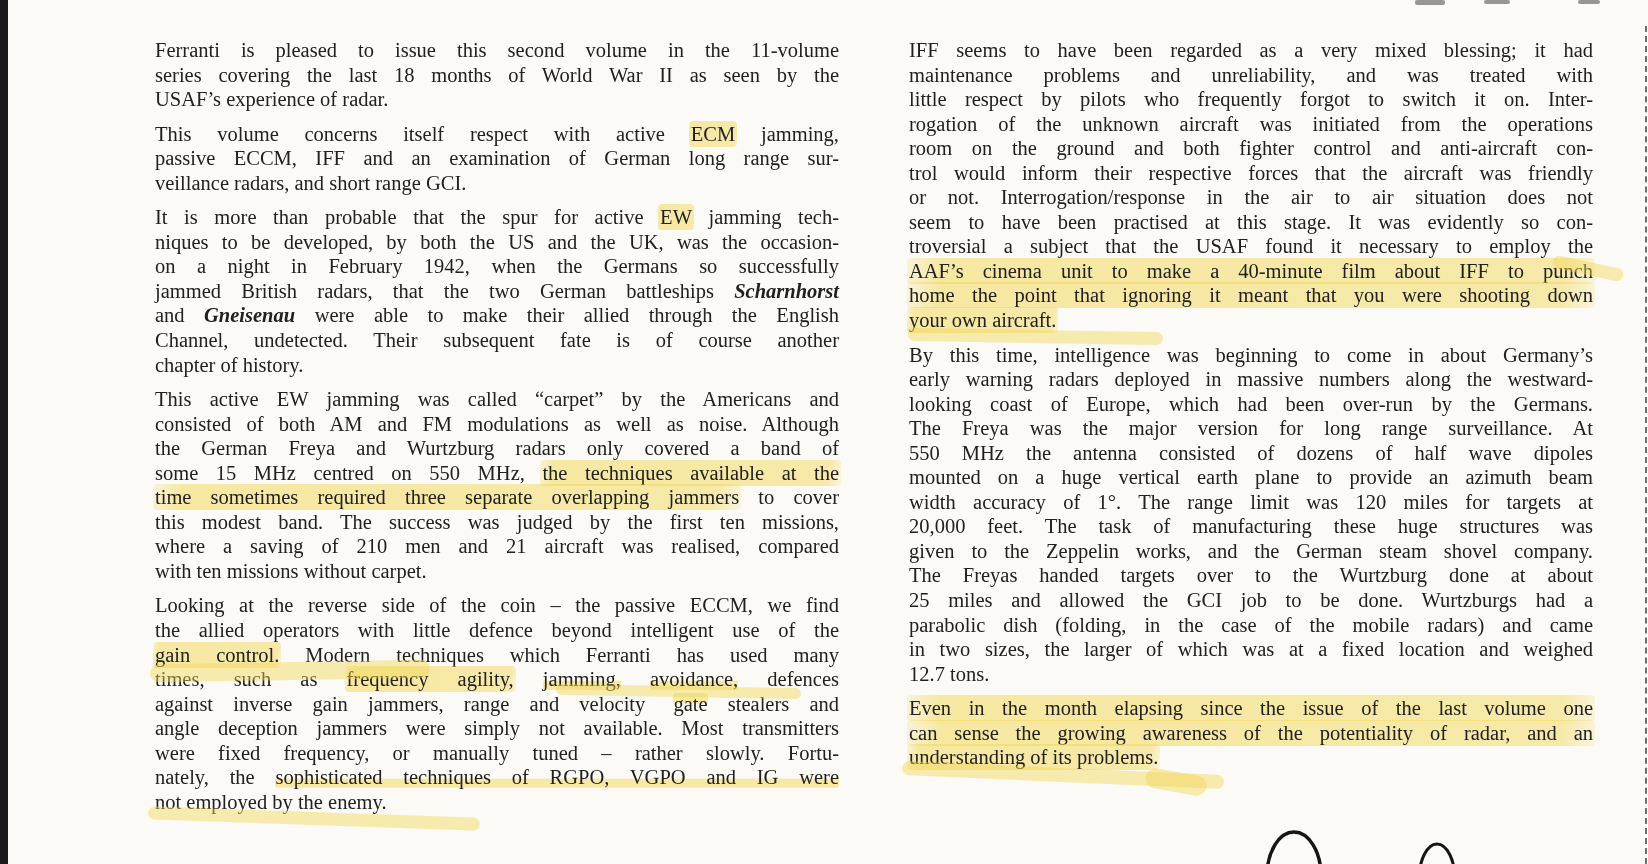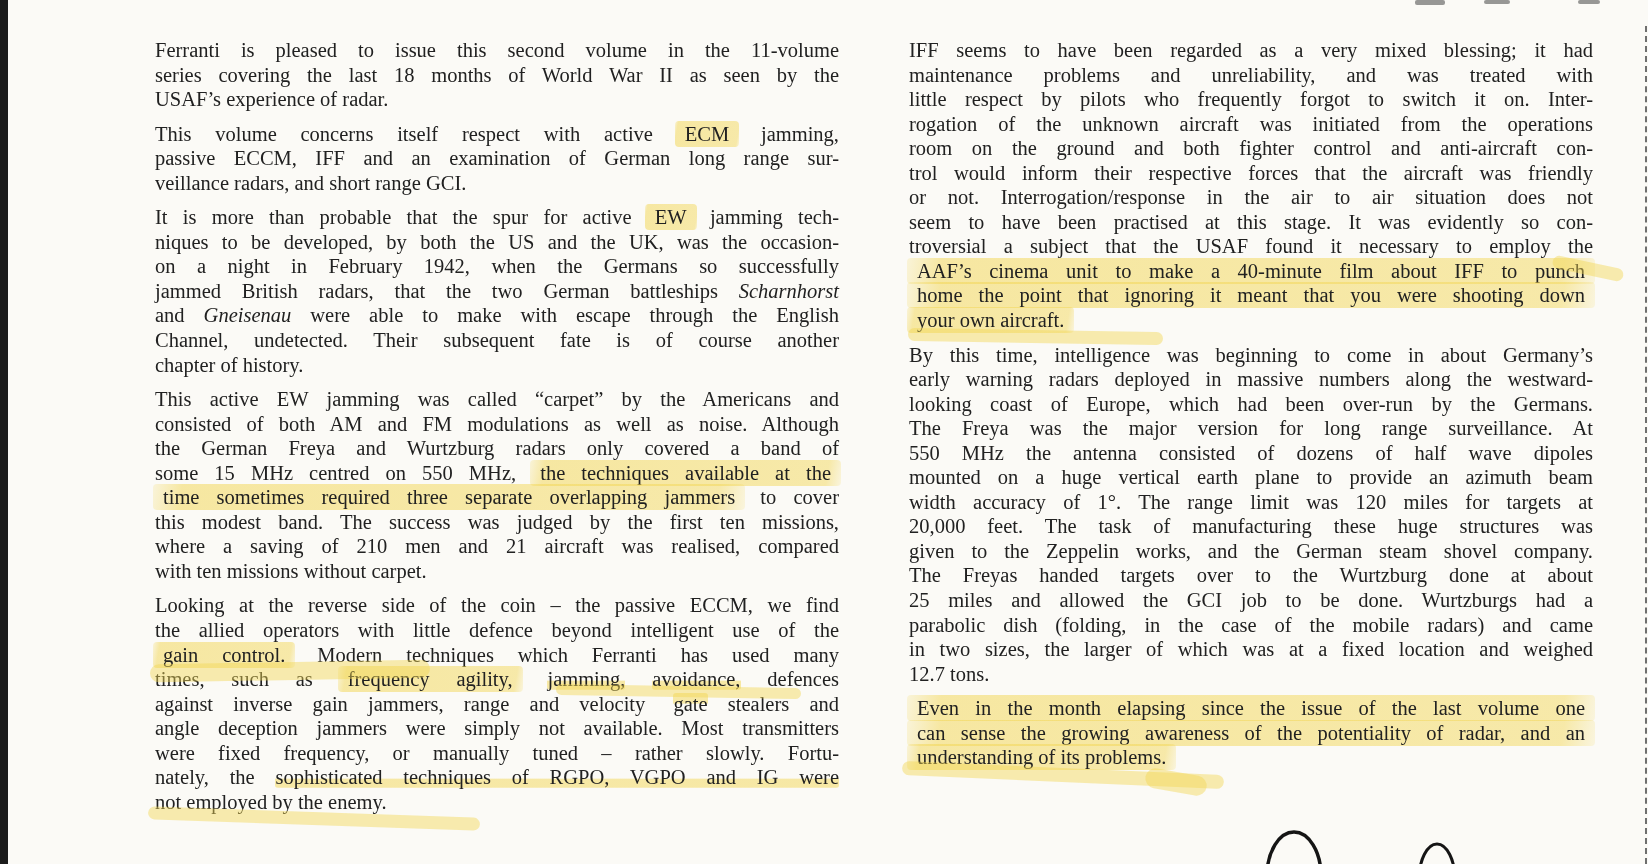--- a/index.html
+++ b/index.html
@@ -20,25 +20,25 @@
   .col{
     position:absolute;top:38px;width:684px;
     color:var(--ink,#212121);
     font-size:20.5px;line-height:24.55px;
   }
   .col.left{left:155px;}
   .col.right{left:909px;}
   .para{margin:0 0 10px 0;}
   .line{text-align:justify;text-align-last:justify;white-space:normal;}
   .line.last{text-align-last:left;}
-  .it{font-style:italic;}
+  .it{font-style:italic;font-weight:bold;}
   
   .hl{
     background:linear-gradient(100deg,rgba(242,214,84,.18) 0%,rgba(242,214,84,.52) 5%,rgba(242,214,84,.48) 95%,rgba(242,214,84,.15) 100%);
-    border-radius:4px;padding:2px 10px;margin:-2px -2px;
+    border-radius:4px;padding:2px 2px;margin:-2px -2px;
     box-decoration-break:clone;-webkit-box-decoration-break:clone;
   }
   .ul{background:linear-gradient(to bottom,rgba(242,214,84,0) 55%,rgba(242,214,84,.5) 60%,rgba(242,214,84,.5) 97%,rgba(242,214,84,0) 100%);border-radius:3px;}
   .ol{background:linear-gradient(to bottom,rgba(242,214,84,.5) 0%,rgba(242,214,84,.5) 45%,rgba(242,214,84,0) 52%);border-radius:3px;margin-left:8px;}
   .streak{position:absolute;background:rgba(242,214,84,.45);border-radius:10px;}
   .s1{left:150px;top:662px;width:280px;height:18px;transform:rotate(-1deg);}
   .s2{left:556px;top:686px;width:245px;height:11px;transform:rotate(1deg);}
   .s3{left:148px;top:812px;width:332px;height:13px;transform:rotate(2deg);}
   .s4{left:908px;top:330px;width:255px;height:13px;transform:rotate(1deg);}
   .s5{left:902px;top:768px;width:322px;height:14px;transform:rotate(2.5deg);}
@@ -66,21 +66,21 @@
       <div class="para">
         <div class="line"><span>This volume concerns itself respect with active </span><span class="hl">ECM</span><span> jamming,</span></div>
         <div class="line"><span>passive ECCM, IFF and an examination of German long range sur-</span></div>
         <div class="line last"><span>veillance radars, and short range GCI.</span></div>
       </div>
       <div class="para">
         <div class="line"><span>It is more than probable that the spur for active </span><span class="hl">EW</span><span> jamming tech-</span></div>
         <div class="line"><span>niques to be developed, by both the US and the UK, was the occasion-</span></div>
         <div class="line"><span>on a night in February 1942, when the Germans so successfully</span></div>
         <div class="line"><span>jammed British radars, that the two German battleships </span><span class="it">Scharnhorst</span></div>
-        <div class="line"><span>and </span><span class="it">Gneisenau</span><span> were able to make with escape through the English</span></div>
+        <div class="line"><span>and </span><span class="it">Gneisenau</span><span> were able to make their allied through the English</span></div>
         <div class="line"><span>Channel, undetected. Their subsequent fate is of course another</span></div>
         <div class="line last"><span>chapter of history.</span></div>
       </div>
       <div class="para">
         <div class="line"><span>This active EW jamming was called “carpet” by the Americans and</span></div>
         <div class="line"><span>consisted of both AM and FM modulations as well as noise. Although</span></div>
         <div class="line"><span>the German Freya and Wurtzburg radars only covered a band of</span></div>
         <div class="line"><span>some 15 MHz centred on 550 MHz, </span><span class="hl">the techniques available at the</span></div>
         <div class="line"><span class="hl">time sometimes required three separate overlapping jammers</span><span> to cover</span></div>
         <div class="line"><span>this modest band. The success was judged by the first ten missions,</span></div>

